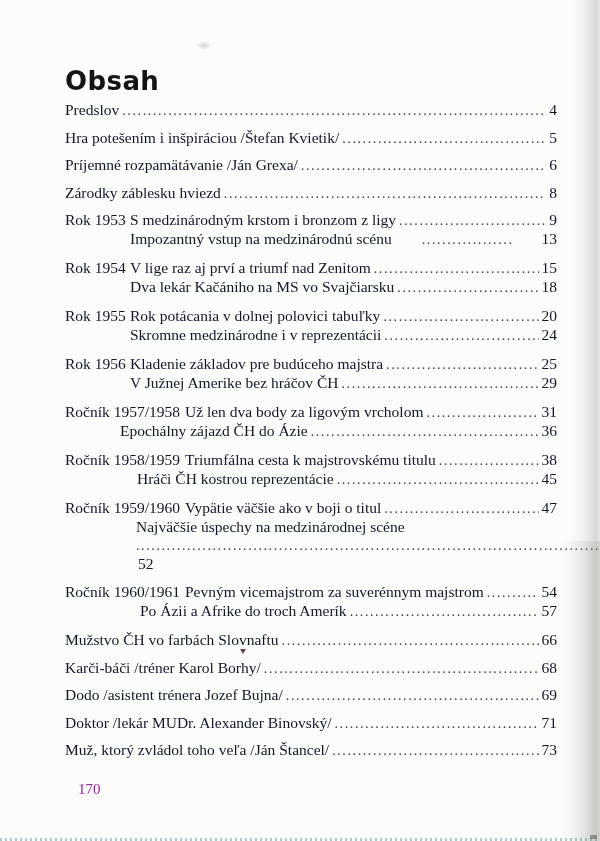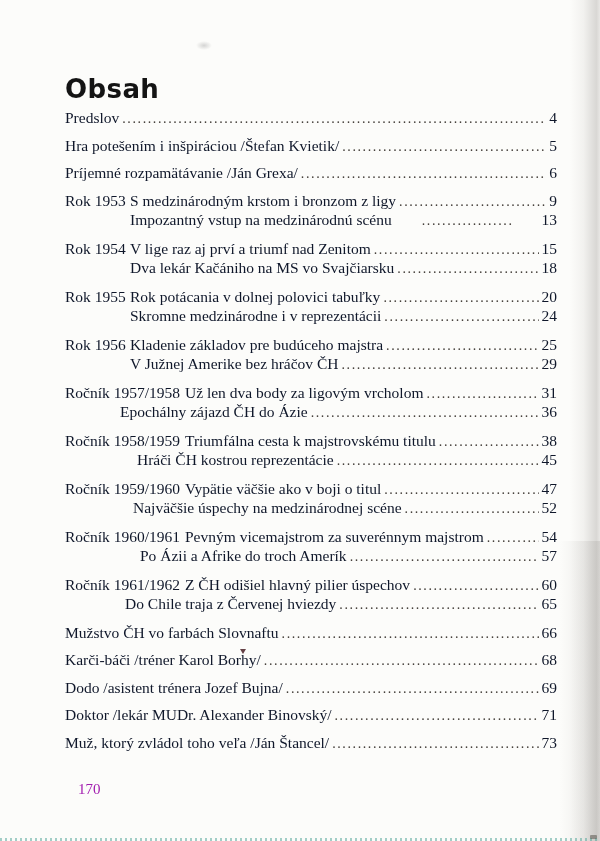--- a/index.html
+++ b/index.html
@@ -2,21 +2,21 @@
 <html><head>
 <meta charset="utf-8">
 <style>
   html,body{margin:0;padding:0;background:#ffffff;}
   .scan{
     position:relative;width:600px;height:841px;overflow:hidden;
     background:#fcfcfa;
     font-family:"Liberation Serif", serif;
     color:#332f2b;
   }
-  .content{position:absolute;left:65px;top:76px;width:492px;}
+  .content{position:absolute;left:65px;top:68px;width:492px;}
   .title{
     font-family:"DejaVu Sans", sans-serif;
     font-weight:900;font-size:26px;line-height:26px;
     letter-spacing:0.4px;color:#141414;margin:0 0 7px 0;
   }
   .row{
     display:flex;align-items:baseline;
     font-size:15.5px;line-height:18px;white-space:nowrap;color:#0f172a;
   }
   .entry.plain{margin-bottom:8.5px;}
@@ -88,20 +88,27 @@
             <span class="pg">5</span>
           </div>
         </div>
         <div class="entry plain">
           <div class="row">
             <span class="txt">Príjemné rozpamätávanie /Ján Grexa/</span>
             <span class="dots"></span>
             <span class="pg">6</span>
           </div>
         </div>
+        <div class="entry plain">
+          <div class="row">
+            <span class="txt">Zárodky záblesku hviezd</span>
+            <span class="dots"></span>
+            <span class="pg">8</span>
+          </div>
+        </div>
         <div class="entry tabbed">
           <div class="row">
             <span class="lab-tab">Rok 1953</span>
             <span class="txt">S medzinárodným krstom i bronzom z ligy</span>
             <span class="dots"></span>
             <span class="pg">9</span>
           </div>
           <div class="row" style="padding-left: 65px; gap: 27px;">
             <span class="txt">Impozantný vstup na medzinárodnú scénu</span>
             <span class="dots"></span>
@@ -173,50 +180,37 @@
             <span class="pg">45</span>
           </div>
         </div>
         <div class="entry inline">
           <div class="row">
             <span class="lab-inline">Ročník 1959/1960</span>
             <span class="txt">Vypätie väčšie ako v boji o titul</span>
             <span class="dots"></span>
             <span class="pg">47</span>
           </div>
-          <div class="row" style="padding-left: 68px;">
+          <div class="row" style="padding-left: 68px; flex-direction: column;">
             <span class="txt">Najväčšie úspechy na medzinárodnej scéne</span>
             <span class="dots"></span>
             <span class="pg">52</span>
           </div>
         </div>
         <div class="entry inline">
           <div class="row">
             <span class="lab-inline">Ročník 1960/1961</span>
             <span class="txt">Pevným vicemajstrom za suverénnym majstrom</span>
             <span class="dots"></span>
             <span class="pg">54</span>
           </div>
           <div class="row" style="padding-left: 75px;">
             <span class="txt">Po Ázii a Afrike do troch Amerík</span>
             <span class="dots"></span>
             <span class="pg">57</span>
-          </div>
-        </div>
-        <div class="entry inline">
-          <div class="row">
-            <span class="lab-inline">Ročník 1961/1962</span>
-            <span class="txt">Z ČH odišiel hlavný pilier úspechov</span>
-            <span class="dots"></span>
-            <span class="pg">60</span>
-          </div>
-          <div class="row" style="padding-left: 60px;">
-            <span class="txt">Do Chile traja z Červenej hviezdy</span>
-            <span class="dots"></span>
-            <span class="pg">65</span>
           </div>
         </div>
         <div class="entry plain">
           <div class="row">
             <span class="txt">Mužstvo ČH vo farbách Slovnaftu</span>
             <span class="dots"></span>
             <span class="pg">66</span>
           </div>
         </div>
         <div class="entry plain">

